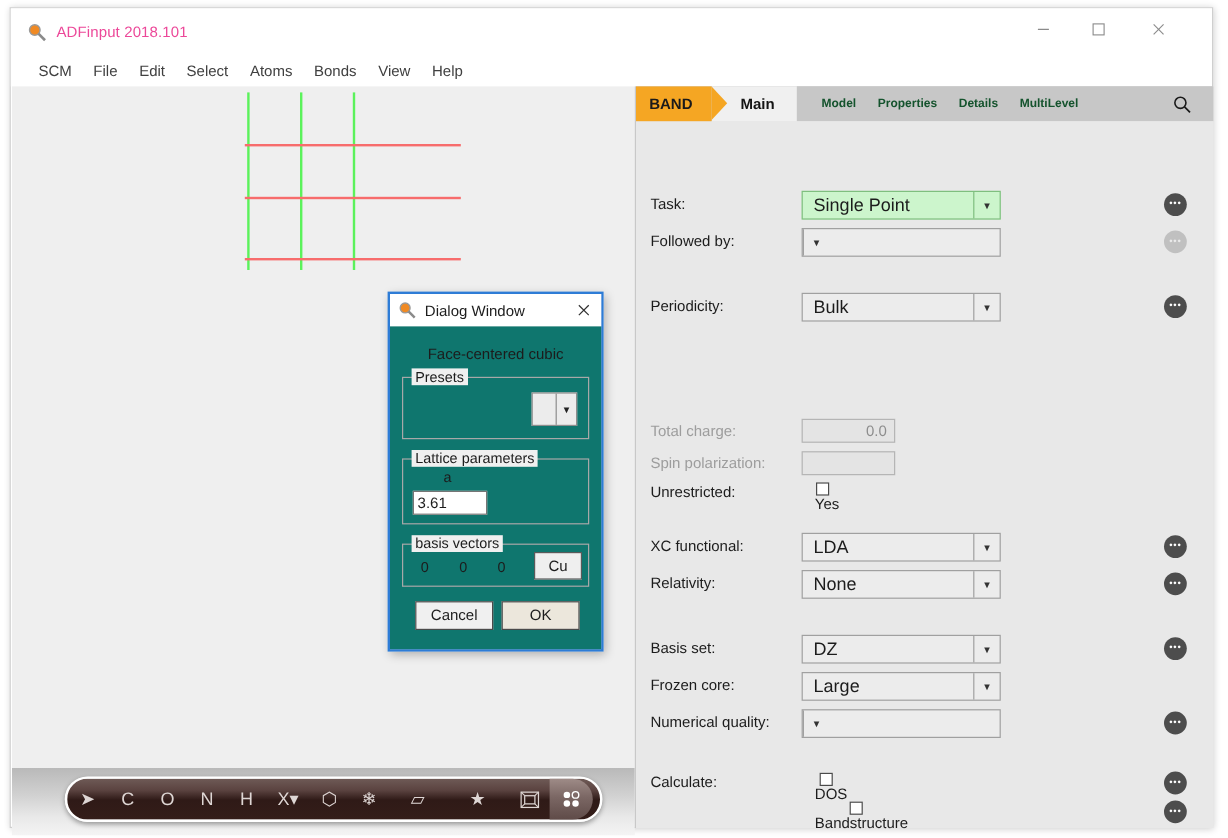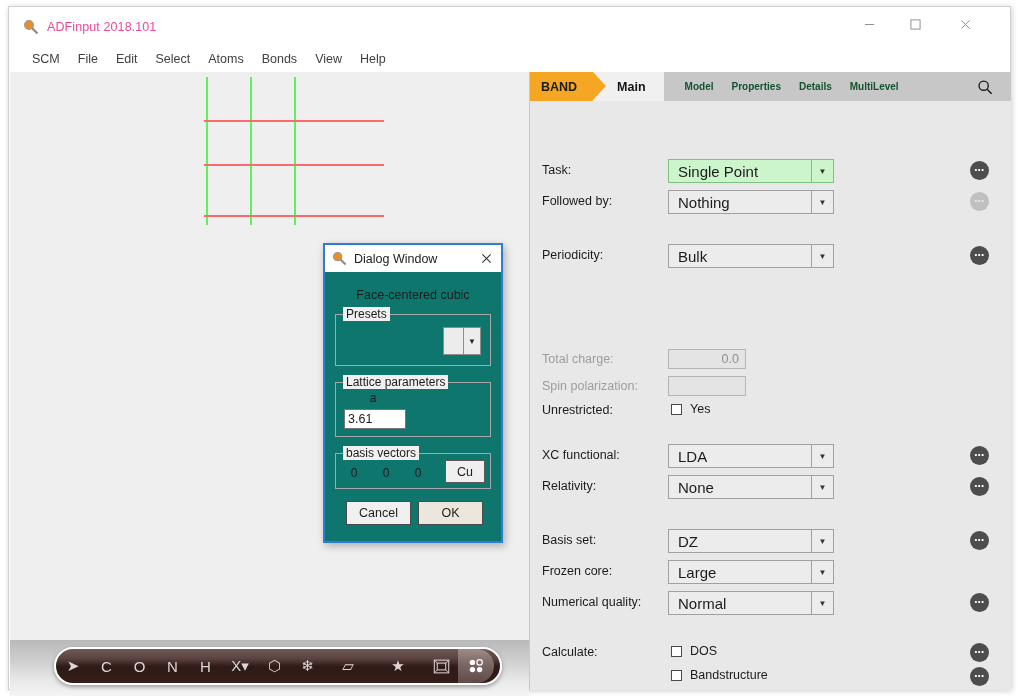--- a/index.html
+++ b/index.html
@@ -247,20 +247,21 @@
     color: #8d8d8d;
     display: flex; align-items: center; justify-content: flex-end;
     padding-right: 6px;
   }
 
   .chkwrap {
     position: absolute;
     left: 141px; top: 3px;
     display: flex; align-items: center;
     cursor: default;
+    flex-direction: column;
   }
   .chkbox {
     width: 11px; height: 11px;
     border: 1px solid #4a4a4a;
     background: #ffffff;
     box-sizing: border-box;
   }
   .chklabel {
     font-size: 12.5px;
     color: #1c1c1c;
@@ -524,21 +525,20 @@
             <div class="combo-arrow">▼</div>
           </div>
           <div class="helpdot" style="top:2px;">
               <span>•••</span>
             </div>
         </div>
 
         <div class="row" style="top:89px;">
           <div class="lbl">Followed by:</div>
           <div class="combo">
-            <div class="combo-text">Nothing</div>
             <div class="combo-arrow">▼</div>
           </div>
           <div class="helpdot disabled" style="top:2px;">
               <span>•••</span>
             </div>
         </div>
 
         <div class="row" style="top:143px;">
           <div class="lbl">Periodicity:</div>
           <div class="combo">
@@ -605,21 +605,20 @@
           <div class="lbl">Frozen core:</div>
           <div class="combo">
             <div class="combo-text">Large</div>
             <div class="combo-arrow">▼</div>
           </div>
         </div>
 
         <div class="row" style="top:490px;">
           <div class="lbl">Numerical quality:</div>
           <div class="combo">
-            <div class="combo-text">Normal</div>
             <div class="combo-arrow">▼</div>
           </div>
           <div class="helpdot" style="top:2px;">
               <span>•••</span>
             </div>
         </div>
 
         <div class="row" style="top:540px;">
           <div class="lbl">Calculate:</div>
           <div class="chkwrap">

